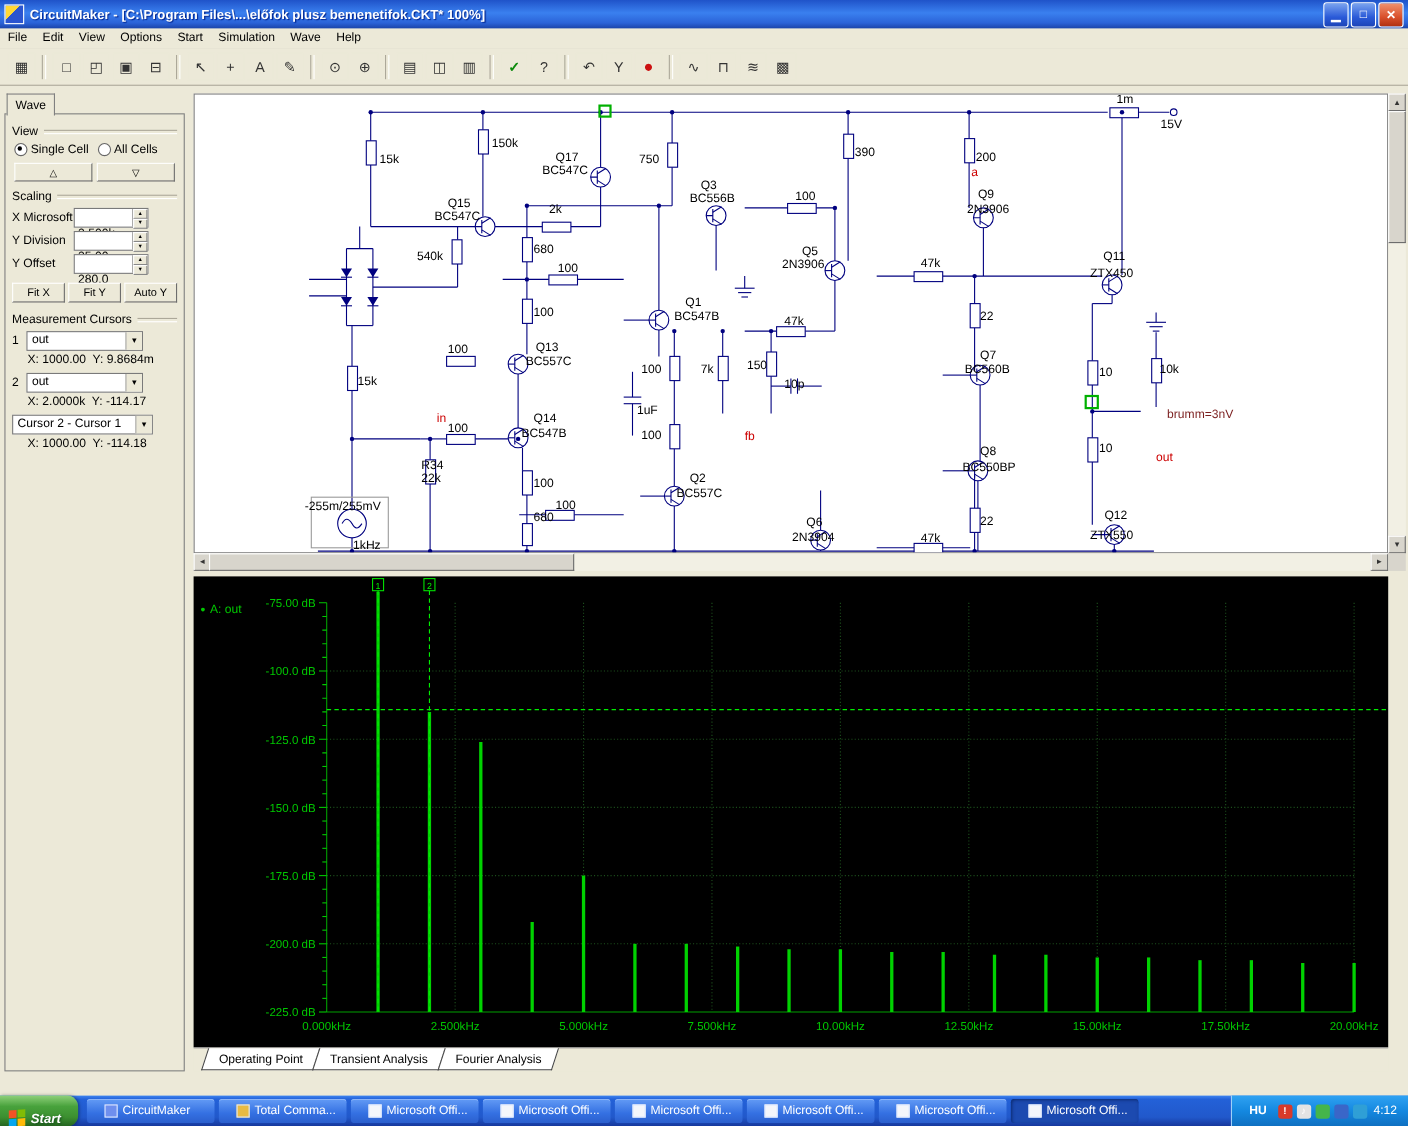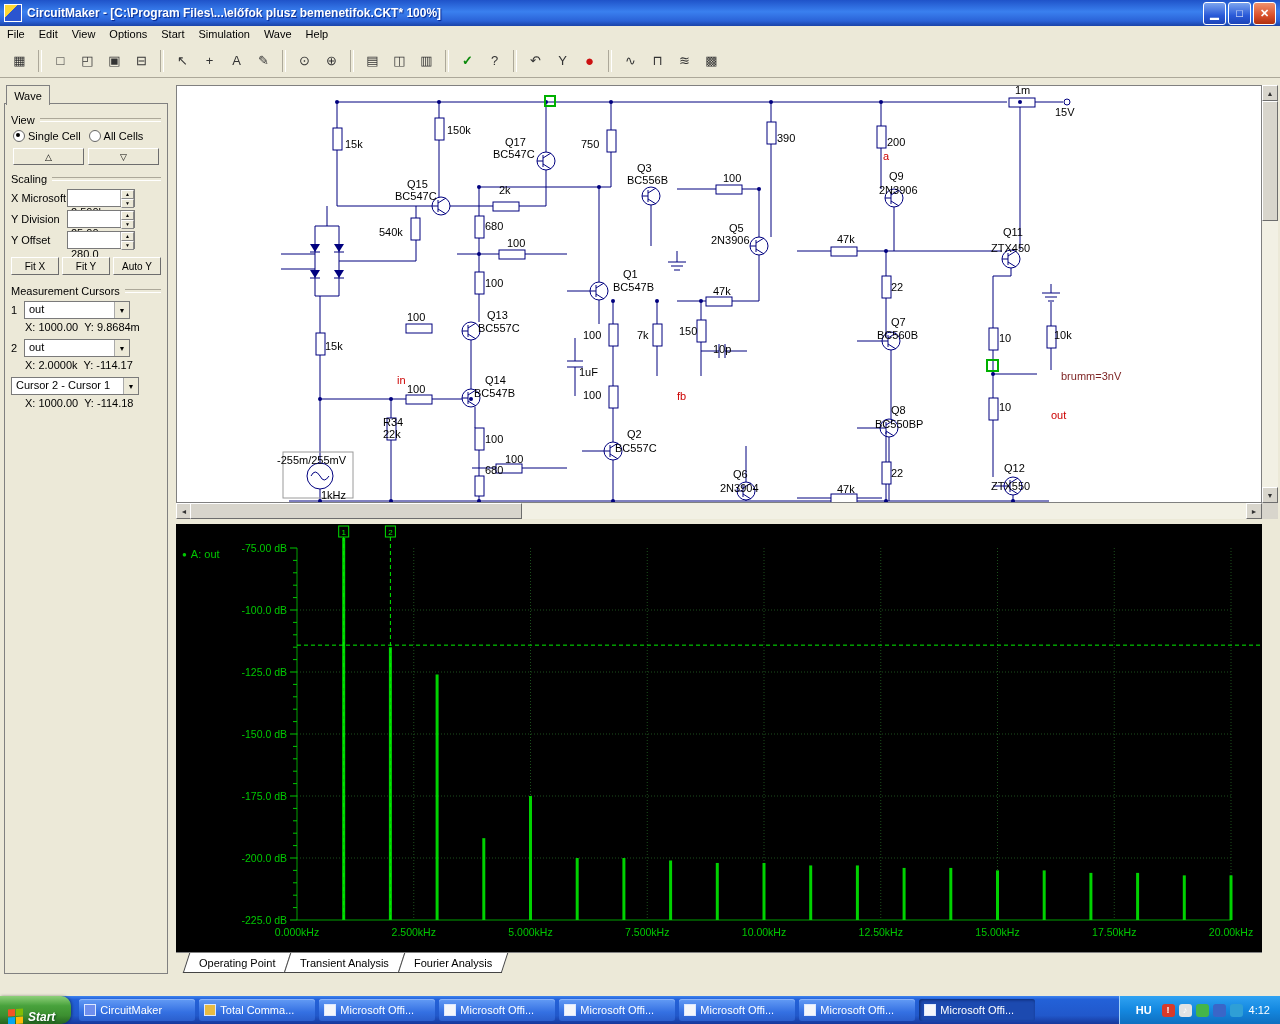--- a/index.html
+++ b/index.html
@@ -113,21 +113,21 @@
     font-weight:bold;font-style:italic;font-size:12px;text-shadow:1px 1px 2px #14501a;
     background:linear-gradient(180deg,#8ed07a 0%,#48a23c 35%,#3c8f30 70%,#246420 100%);
     border-radius:0 10px 10px 0;box-shadow:1px 0 3px rgba(0,0,0,.4);}
   .xp-flag{width:15px;height:15px;display:grid;grid-template-columns:7px 7px;grid-template-rows:7px 7px;gap:1px;transform:skewY(-4deg);}
   .xp-flag i:nth-child(1){background:#f35325;}
   .xp-flag i:nth-child(2){background:#81bc06;}
   .xp-flag i:nth-child(3){background:#05a6f0;}
   .xp-flag i:nth-child(4){background:#ffba08;}
   #tasks{flex:1;display:flex;gap:4px;padding-left:8px;overflow:hidden;}
   .task{width:116px;height:22px;border-radius:3px;background:linear-gradient(180deg,#639bf5,#3470e2 60%,#2b5fcd);
-    display:flex;align-items:center;gap:4px;padding:0 5px;color:#fff;font-size:11px;box-sizing:border-box;
+    display:flex;align-items:center;gap:4px;padding:0 16px;color:#fff;font-size:11px;box-sizing:border-box;
     box-shadow:inset 0 1px 0 #8cb4f8;white-space:nowrap;overflow:hidden;}
   .task.active{background:#1c4ab0;box-shadow:inset 1px 1px 3px #0c2a70;}
   .ticon{width:12px;height:12px;flex:none;border:1px solid #dce8ff;box-sizing:border-box;}
   #tray{margin-left:auto;height:28px;display:flex;align-items:center;gap:6px;padding:0 10px 0 12px;
     background:linear-gradient(180deg,#2fa2f2 0%,#1488e0 50%,#0f6fc0 100%);border-left:1px solid #9fd0f8;color:#fff;}
   #lang{font-size:11px;font-weight:bold;padding:1px 4px;}
   #tray-icons{display:flex;gap:4px;align-items:center;}
   .tray-ic{width:13px;height:13px;border-radius:3px;display:flex;align-items:center;justify-content:center;
     font-size:9px;font-weight:bold;color:#fff;}
   #clock{font-size:11px;}

